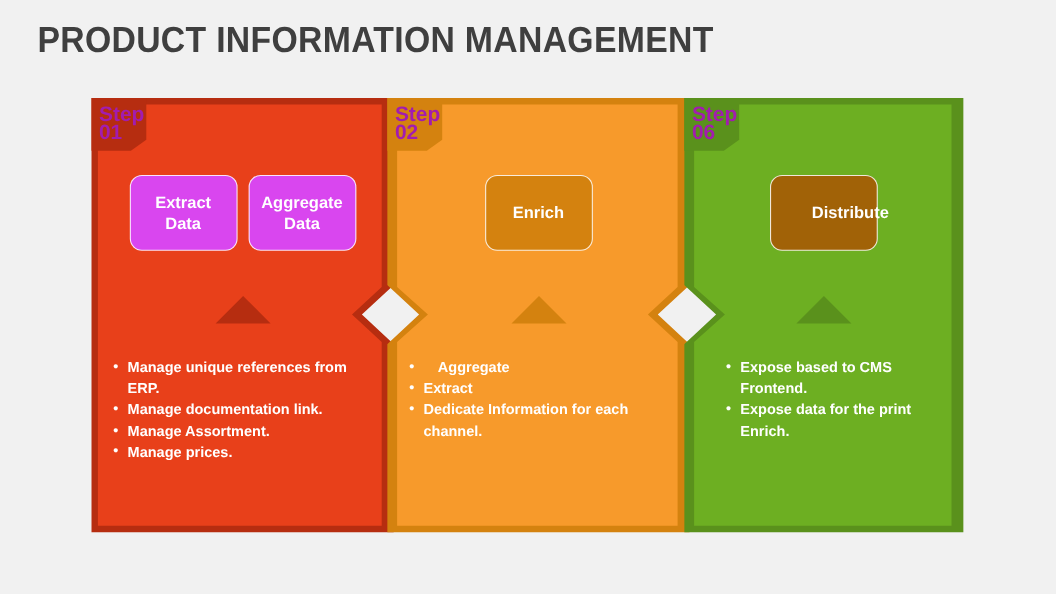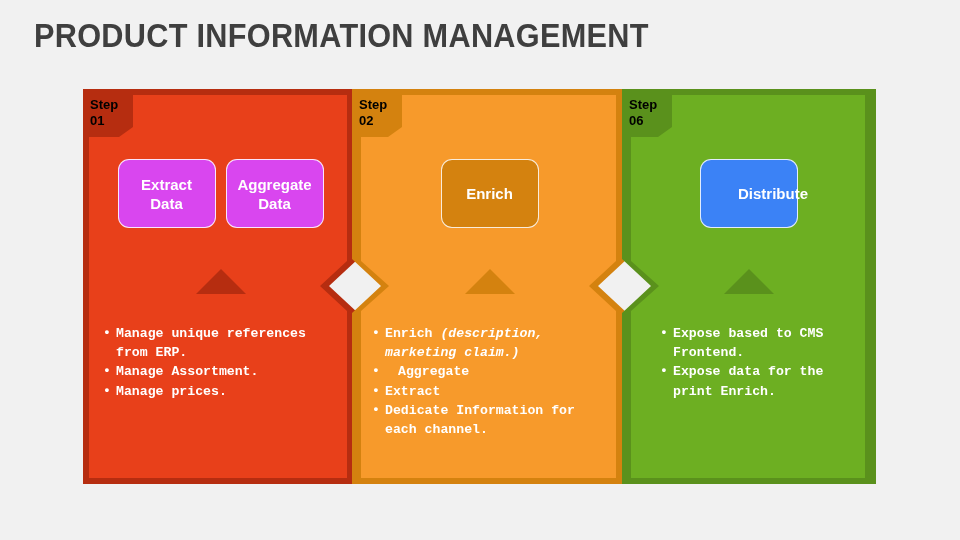--- a/index.html
+++ b/index.html
@@ -58,22 +58,22 @@
 
   #panel-1 { left: 83px;  width: 275px; }
   #panel-2 { left: 352px; width: 275px; }
   #panel-3 { left: 622px; width: 254px; }
 
   
   .step-label {
     position: absolute;
     left: 7px;
     top: 8px;
-    color: #000000;
-    font-size: 13px;
+    color: #a21caf;
+    font-size: 19px;
     font-weight: bold;
     line-height: 16px;
     width: 46px;
   }
 
   
   .box-row {
     position: absolute;
     top: 70px;
     left: 0;
@@ -93,21 +93,21 @@
     justify-content: center;
     text-align: center;
     color: #ffffff;
     font-size: 15px;
     font-weight: bold;
     line-height: 19px;
     box-sizing: border-box;
   }
   #panel-1 .inner-box { background: #d946ef; }
   #panel-2 .inner-box { background: #d4820f; }
-  #panel-3 .inner-box { background: #3b82f6; padding-left: 48px; }
+  #panel-3 .inner-box { background: #a16207; padding-left: 48px; }
 
   
   .tri {
     position: absolute;
     top: 180px;
     left: 50%;
     transform: translateX(-50%);
     width: 0; height: 0;
     border-left: 25px solid transparent;
     border-right: 25px solid transparent;
@@ -125,21 +125,20 @@
     color: #ffffff;
     font-size: 13.2px;
     line-height: 19.2px;
     font-weight: bold;
   }
   #panel-3 .bullets { left: 38px; right: 14px; }
   .bullet {
     position: relative;
     padding-left: 13px;
     margin-bottom: 0px;
-    font-family: Liberation Mono, monospace;
   }
   .bullet::before {
     content: "\2022";
     position: absolute;
     left: 0;
     top: -1px;
     font-size: 13px;
   }
   .bullet .ital {
     font-style: italic;
@@ -179,20 +178,21 @@
         <div class="inner-box">
           <span>
             <span>Aggregate</span><br>
             <span>Data</span>
           </span>
         </div>
       </div>
       <div class="tri"></div>
       <div class="bullets">
         <div class="bullet">Manage unique references from ERP.</div>
+        <div class="bullet">Manage documentation link.</div>
         <div class="bullet">Manage Assortment.</div>
         <div class="bullet">Manage prices.</div>
       </div>
     </div>
   </div>
 
   <div class="panel" id="panel-2">
     <svg class="shape" viewBox="0 0 275 395" preserveAspectRatio="none">
       <path d="M0,0 L275,0 L275,170 L246,197 L275,224 L275,395 L0,395 L0,224 L29,197 L0,170 Z" fill="#d4820f"></path>
       <path d="M9,6 L264,6 L264,172 L237,197 L264,222 L264,389 L9,389 L9,222 L37,197 L9,172 Z" fill="#f79a2b"></path>
@@ -203,21 +203,20 @@
         <span>Step</span><br>
         <span>02</span>
       </div>
       <div class="box-row">
         <div class="inner-box">
           <span>Enrich</span>
         </div>
       </div>
       <div class="tri"></div>
       <div class="bullets">
-        <div class="bullet"><span>Enrich </span><span class="ital">(description, marketing claim.)</span></div>
         <div class="bullet indent">Aggregate</div>
         <div class="bullet">Extract</div>
         <div class="bullet">Dedicate Information for each channel.</div>
       </div>
     </div>
   </div>
 
   <div class="panel" id="panel-3">
     <svg class="shape" viewBox="0 0 254 395" preserveAspectRatio="none">
       <path d="M0,0 L254,0 L254,395 L0,395 L0,224 L29,197 L0,170 Z" fill="#5a911c"></path>

